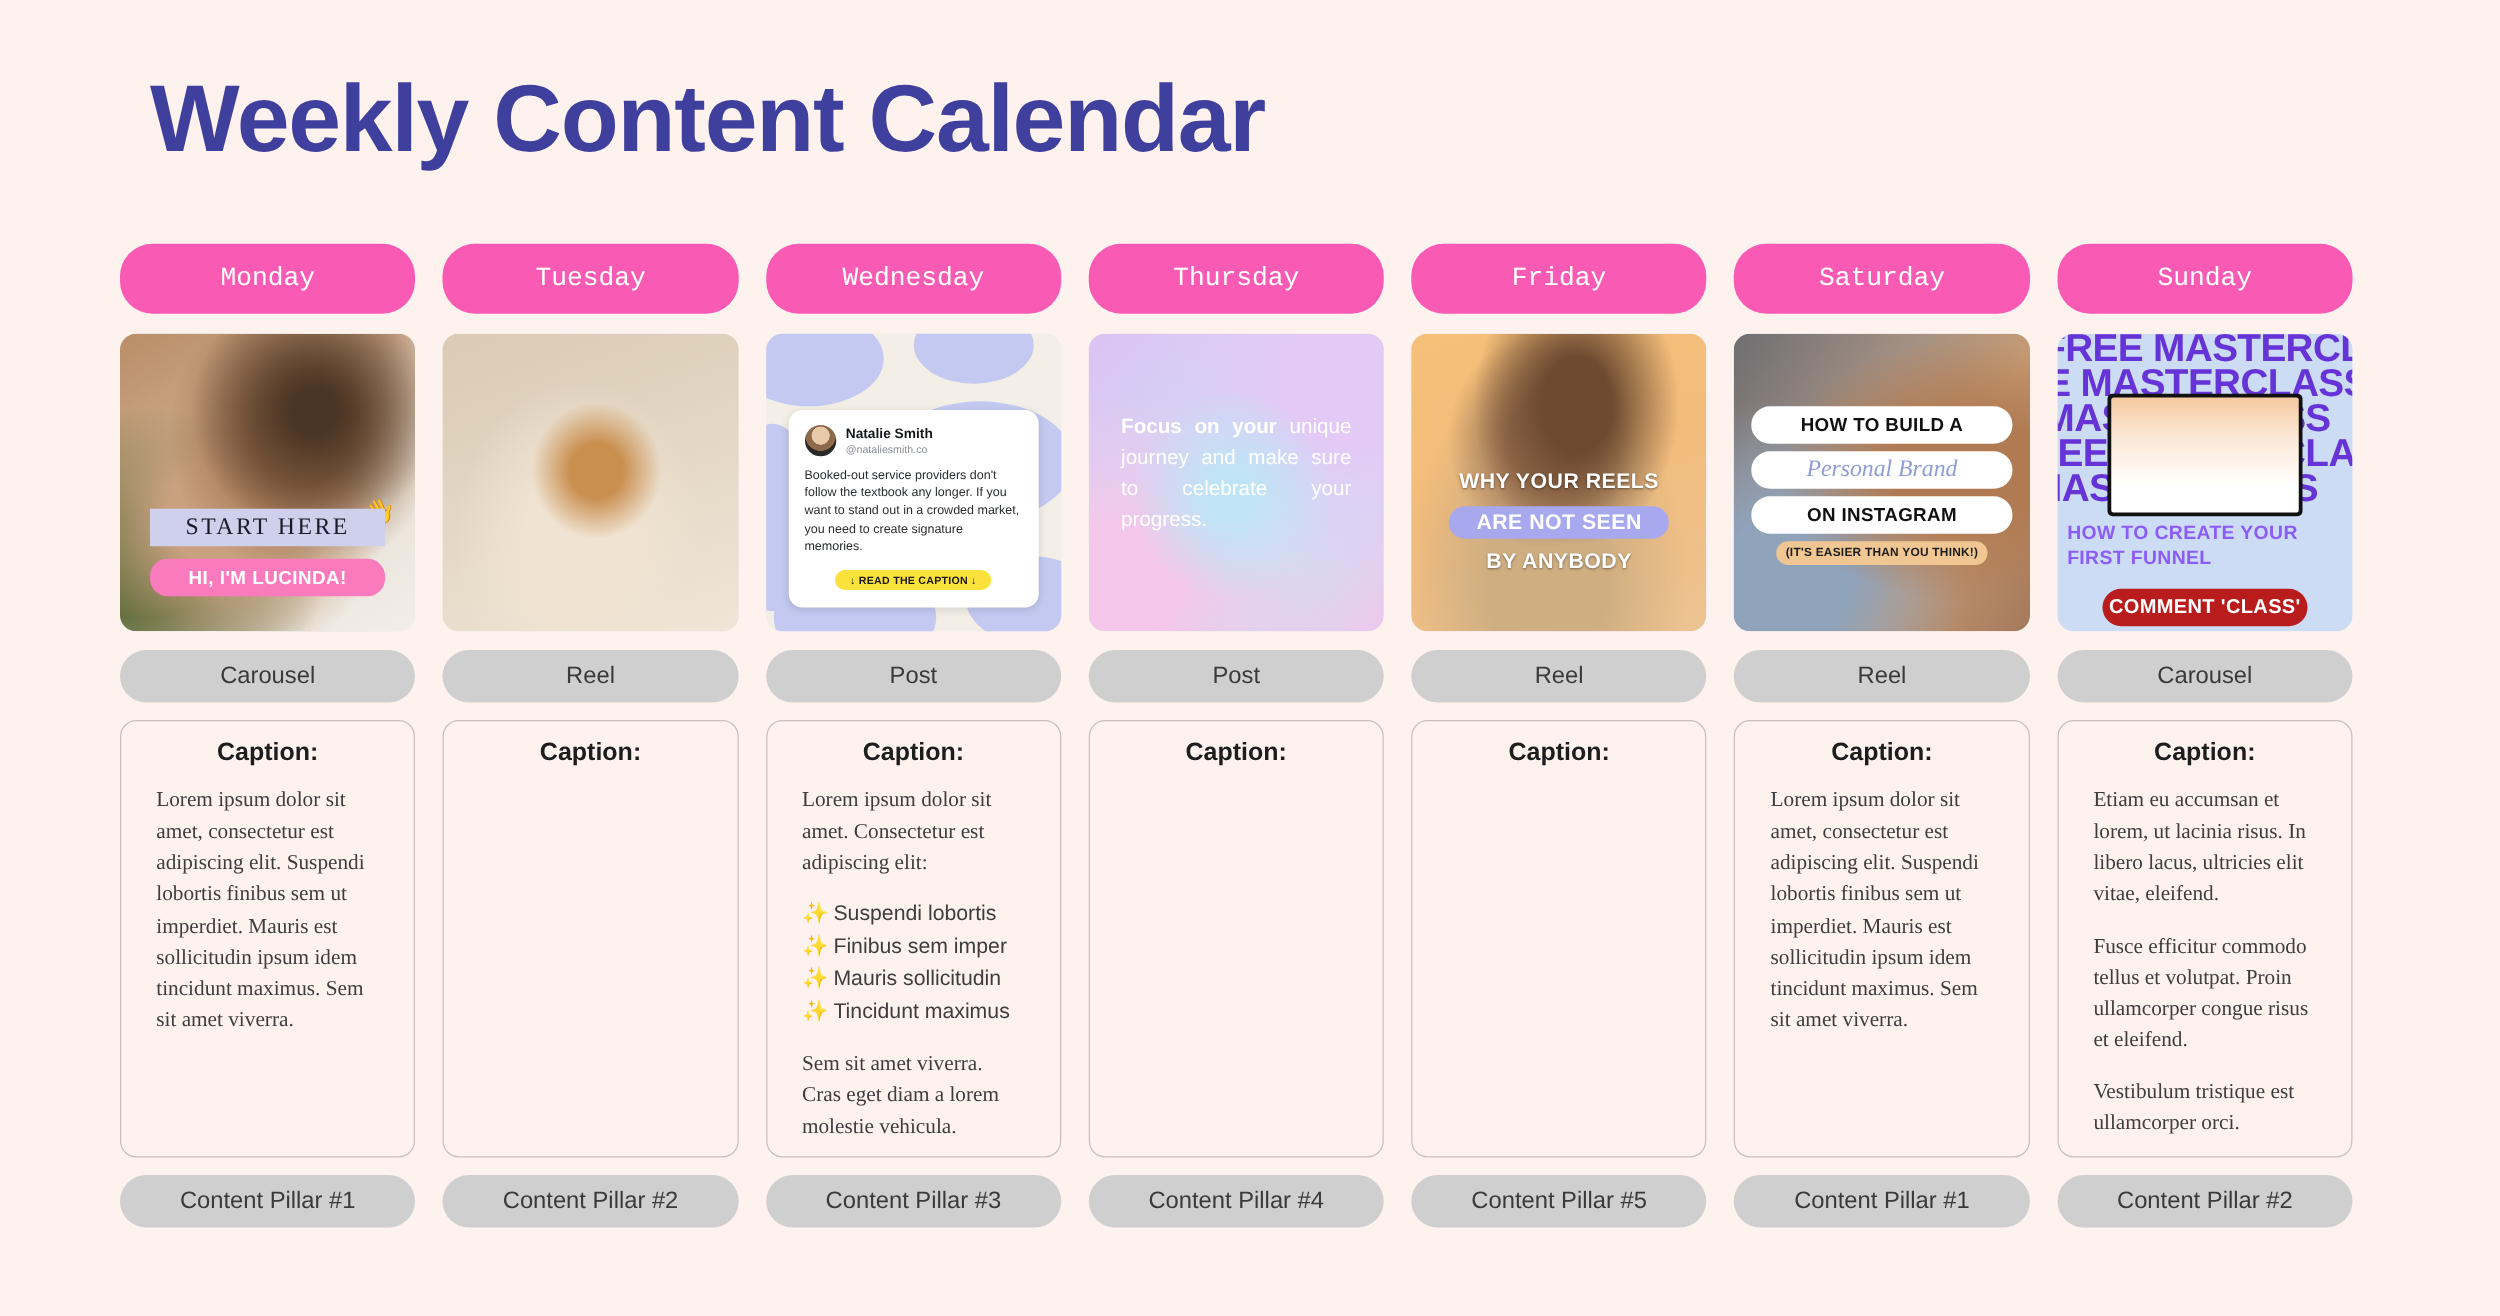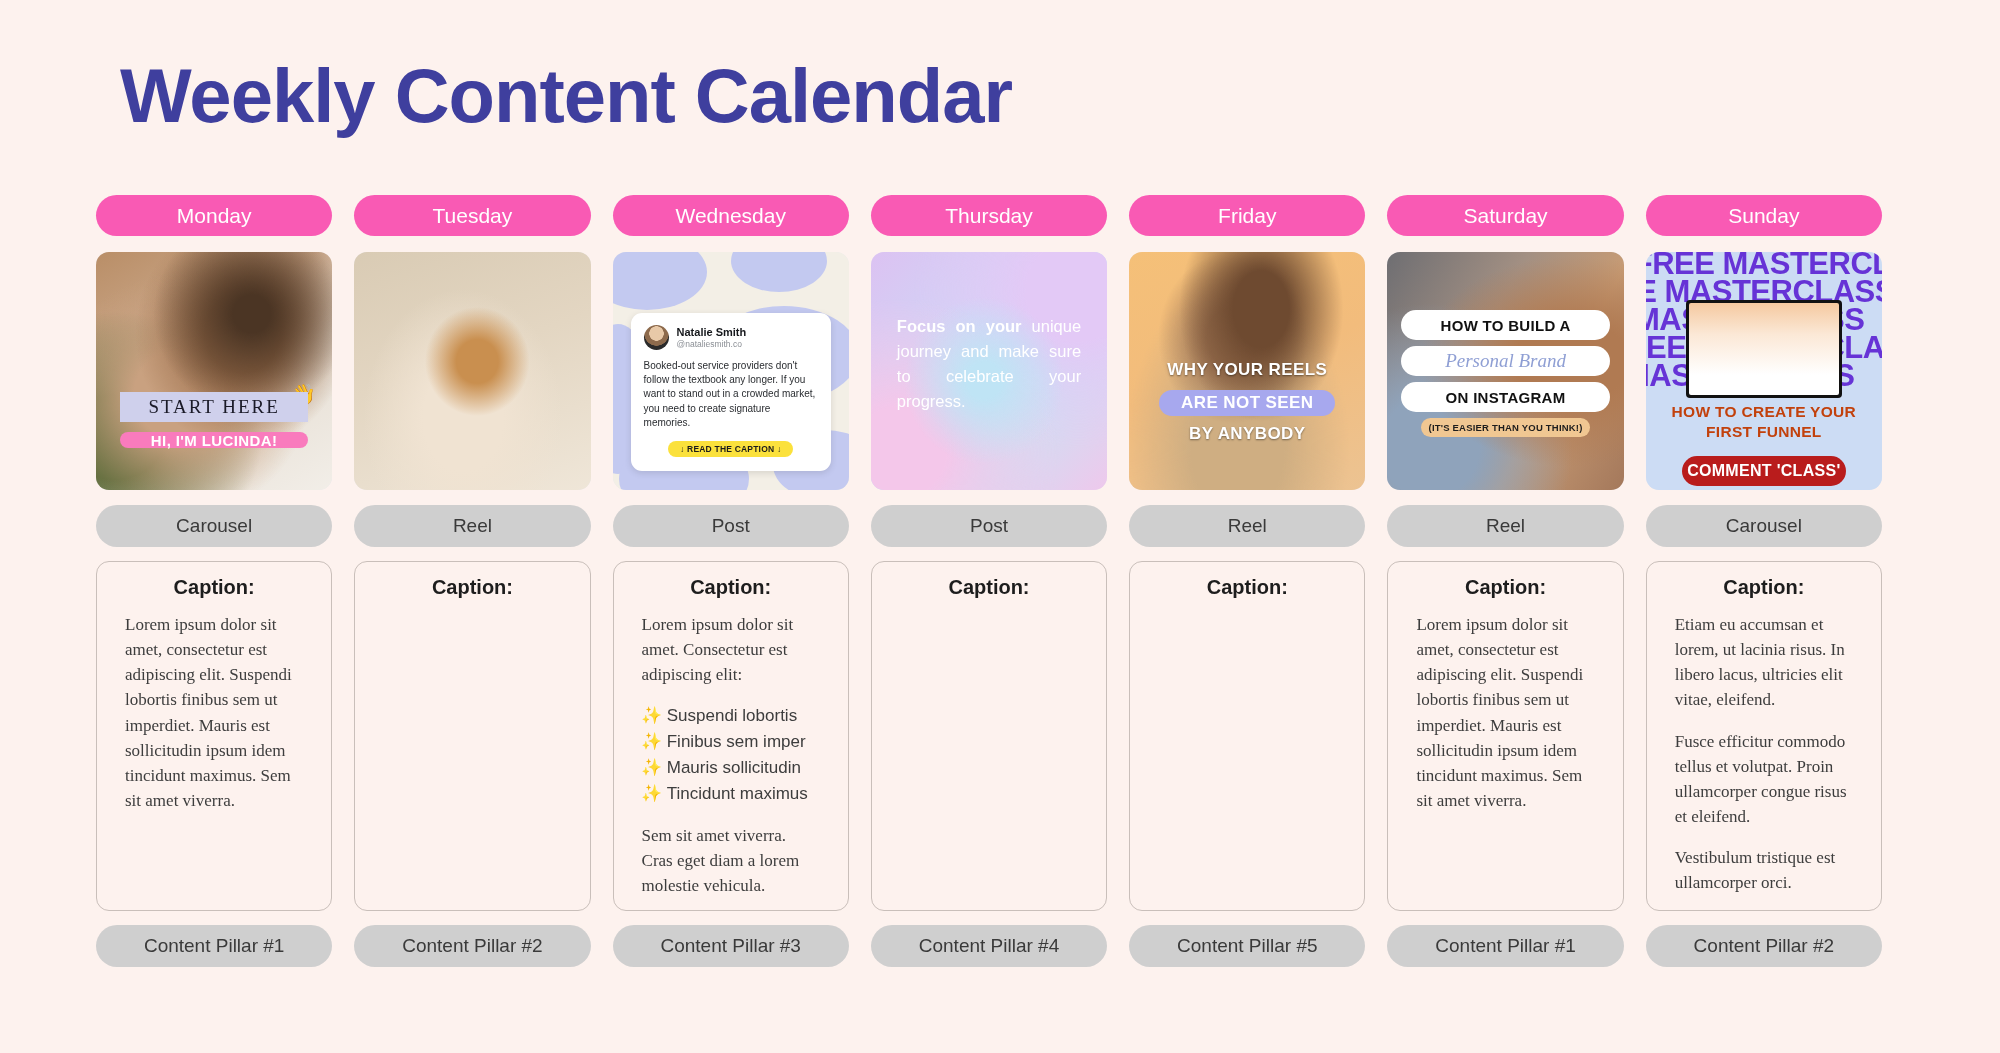--- a/index.html
+++ b/index.html
@@ -19,23 +19,23 @@
   }
 
   .grid{
     position:absolute;left:96px;top:195px;width:1786px;
     display:grid;grid-template-columns:repeat(7,1fr);column-gap:22px;
   }
   .col{display:flex;flex-direction:column;}
 
   
   .day-pill{
-    height:41px;border-radius:26px;background:#f95ab4;
+    height:56px;border-radius:26px;background:#f95ab4;
     color:#ffffff;font-size:21px;
-    display:flex;align-items:center;justify-content:center;
+    display:flex;align-items:center;justify-content:center;font-family:Liberation Mono, monospace;
   }
 
   
   .media{
     margin-top:16px;height:238px;border-radius:13px;
     overflow:hidden;position:relative;background:#e9e9ef;
   }
 
   
   .mon-bg{position:absolute;inset:0;
@@ -45,21 +45,21 @@
       radial-gradient(ellipse at 36% 60%, #c9a180 0 22%, rgba(201,161,128,0) 60%),
       radial-gradient(ellipse at 8% 78%, #5c6b3a 0 16%, rgba(92,107,58,0) 48%),
       linear-gradient(150deg,#b98e67 0%,#cba88a 34%,#e6ded3 58%,#f2eee8 100%);
   }
   .mon-band{
     position:absolute;left:24px;right:24px;top:140px;height:30px;
     background:#cfd0ec;display:flex;align-items:center;justify-content:center;
     font-family:"Liberation Serif",serif;font-size:19px;letter-spacing:2px;color:#1a1a28;
   }
   .mon-pill{
-    position:absolute;left:24px;right:24px;top:180px;height:16px;border-radius:14px;
+    position:absolute;left:24px;right:24px;top:180px;height:30px;border-radius:14px;
     background:#f97bbd;display:flex;align-items:center;justify-content:center;
     color:#fff;font-size:15px;font-weight:bold;letter-spacing:.4px;
   }
   .mon-wave{position:absolute;right:16px;top:130px;font-size:20px;}
 
   
   .tue-bg{position:absolute;inset:0;
     background:
       radial-gradient(ellipse at 52% 46%, #c98f4f 0 12%, rgba(201,143,79,0) 30%),
       radial-gradient(ellipse at 46% 70%, #f0e3d2 0 22%, rgba(240,227,210,0) 55%),
@@ -166,22 +166,22 @@
     background:
       radial-gradient(circle at 10% 36%, #e9cdb2 0 9%, rgba(233,205,178,0) 11%),
       radial-gradient(circle at 30% 32%, #c98f5e 0 9%, rgba(201,143,94,0) 11%),
       radial-gradient(circle at 50% 30%, #f0d7b8 0 9%, rgba(240,215,184,0) 11%),
       radial-gradient(circle at 70% 34%, #c68f63 0 9%, rgba(198,143,99,0) 11%),
       radial-gradient(circle at 90% 34%, #b07murky 0 0%, rgba(0,0,0,0) 1%),
       radial-gradient(circle at 90% 34%, #b07a4f 0 9%, rgba(176,122,79,0) 11%),
       linear-gradient(180deg,rgba(255,255,255,0) 0%,#efe7df 60%,#e2d6cb 100%),
       linear-gradient(90deg,#efe6dc 0 18%,#c8512f 18% 38%,#f3efe9 38% 62%,#e8e2da 62% 80%,#f5f1ec 80% 100%);
   }
-  .sun-t1{position:absolute;left:8px;right:8px;top:150px;text-align:center;
-    color:#c2410c;font-size:15.5px;font-weight:bold;letter-spacing:.3px;line-height:1.3;}
+  .sun-t1{position:absolute;left:8px;right:8px;top:150px;text-align:left;
+    color:#8b5cf6;font-size:15.5px;font-weight:bold;letter-spacing:.3px;line-height:1.3;}
   .sun-cta{
     position:absolute;left:36px;right:36px;top:204px;height:30px;border-radius:16px;
     background:#b91c1c;display:flex;align-items:center;justify-content:center;
     color:#fff;font-size:16px;font-weight:bold;letter-spacing:.3px;
   }
 
   
   .type-pill{
     margin-top:15px;height:42px;border-radius:22px;background:#cfcfcf;
     color:#3a3a3a;font-size:19px;

